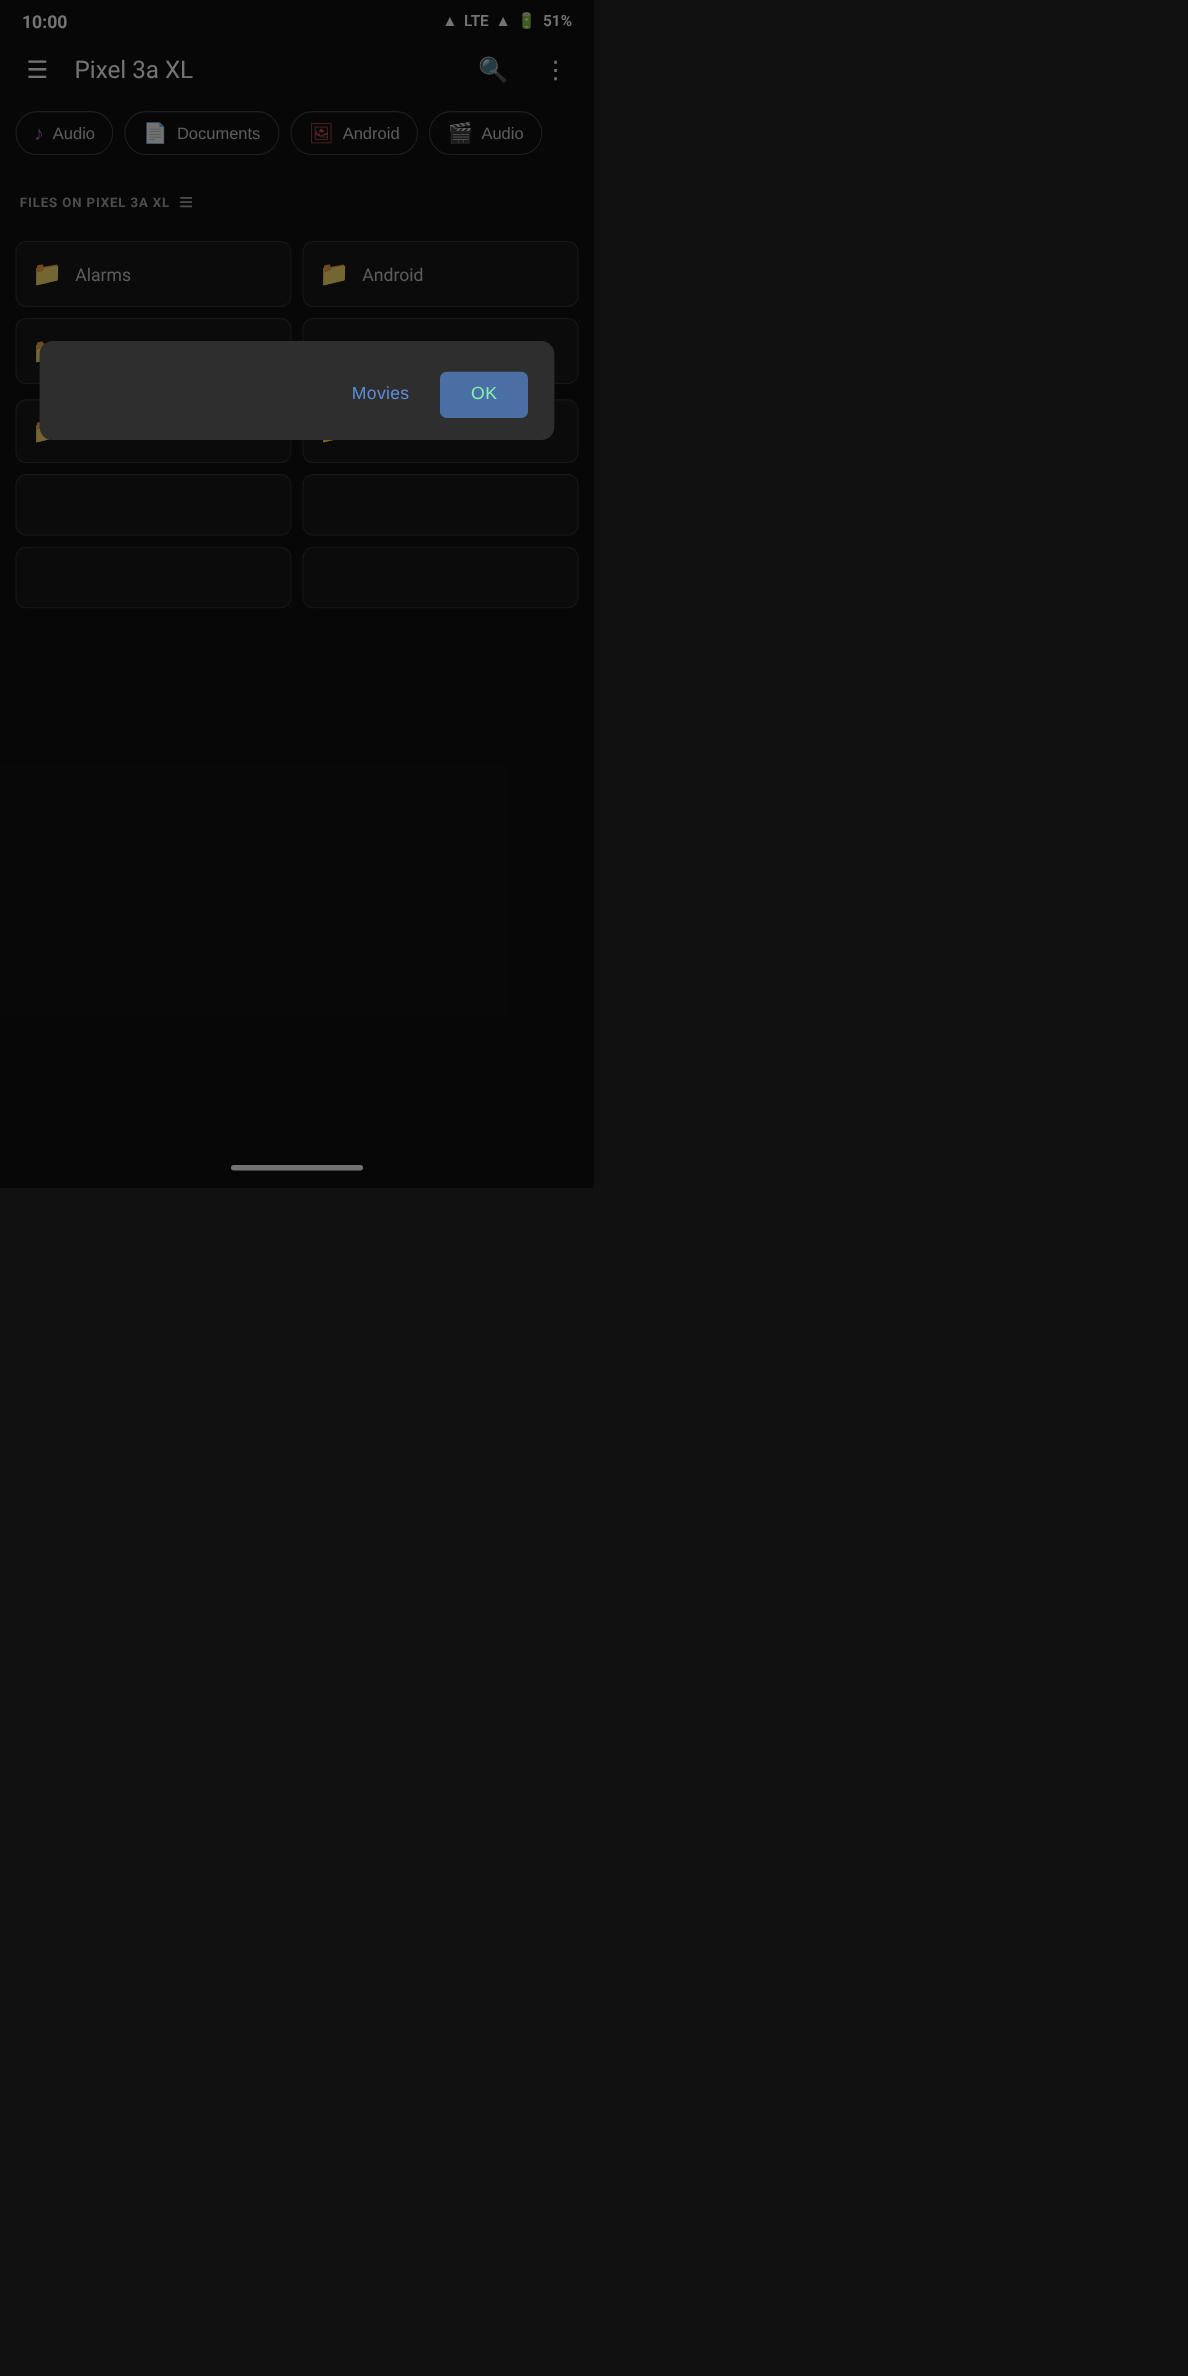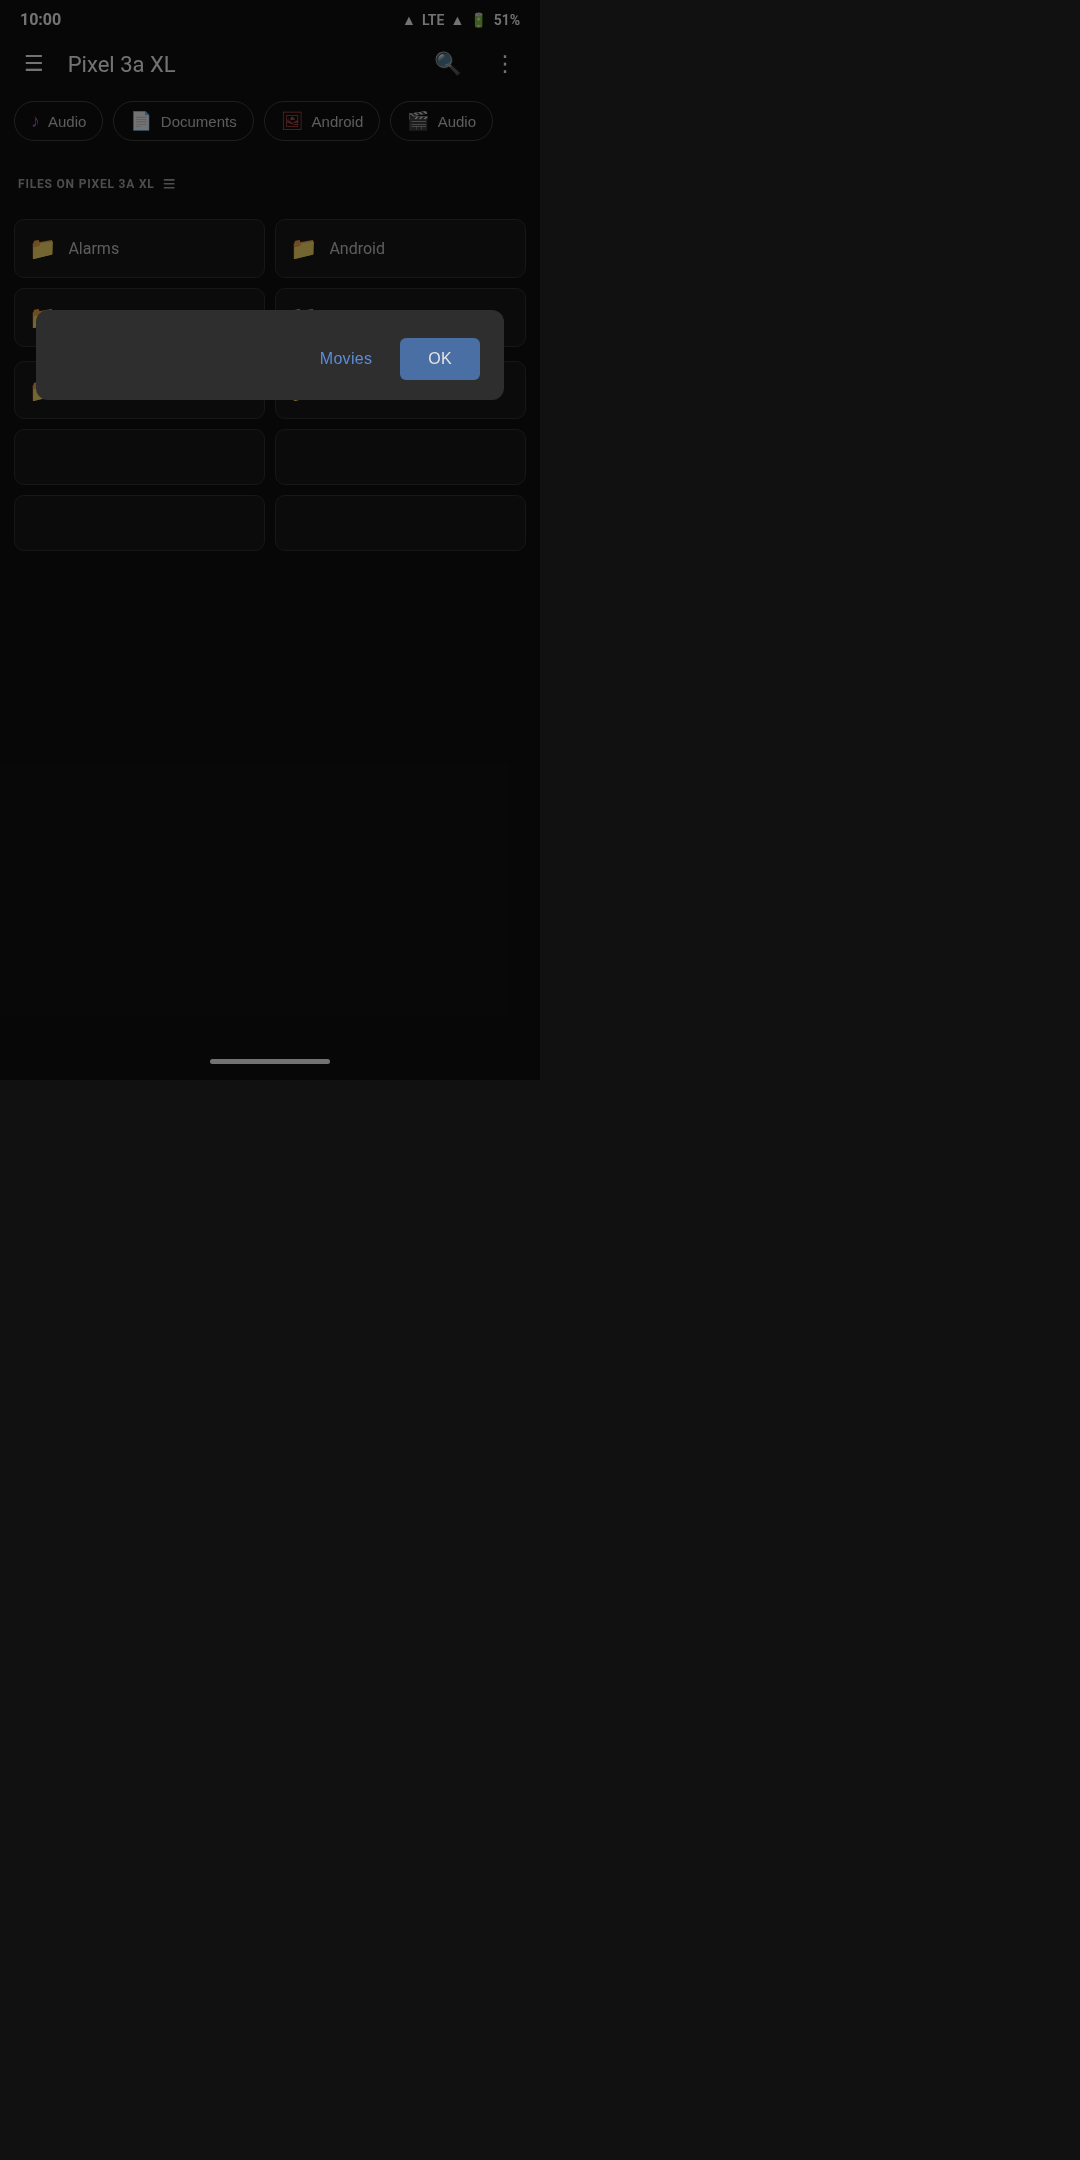--- a/index.html
+++ b/index.html
@@ -207,21 +207,21 @@
       color: #5b8dd9;
       font-size: 16px;
       font-weight: 500;
       padding: 10px 16px;
       cursor: pointer;
       letter-spacing: 0.3px;
     }
     .btn-ok {
       background: #4a6fa5;
       border: none;
-      color: #e5e5e5;
+      color: #86efac;
       font-size: 16px;
       font-weight: 500;
       padding: 12px 28px;
       border-radius: 6px;
       cursor: pointer;
       letter-spacing: 0.3px;
     }
 
     
     .bottom-bar {

